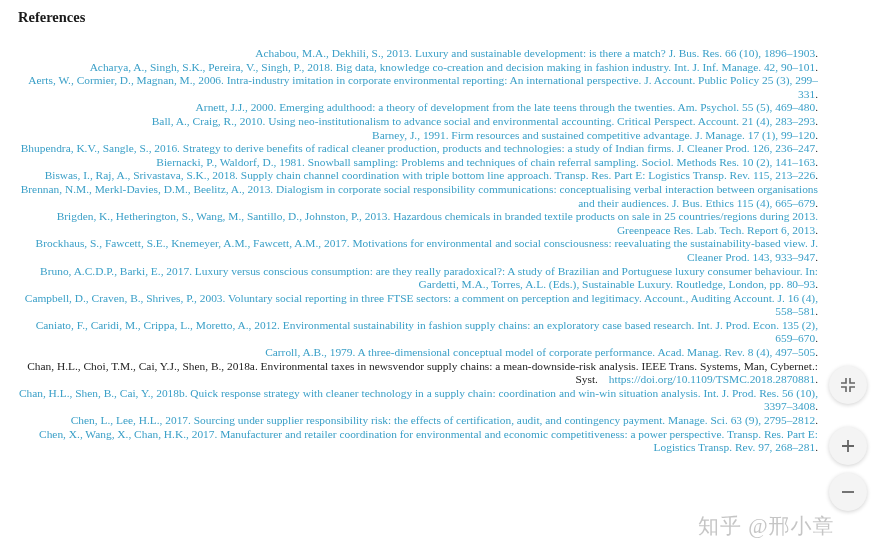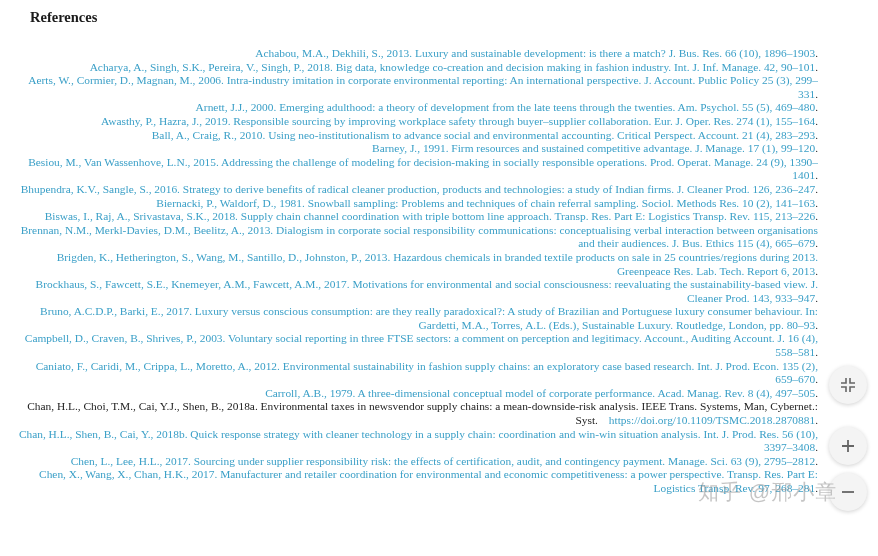--- a/index.html
+++ b/index.html
@@ -15,21 +15,21 @@
       font-family: "DejaVu Serif", "Liberation Serif", serif;
     }
     .page {
       position: absolute;
       left: 18px;
       top: 0;
       width: 800px;
     }
     .heading {
       position: absolute;
-      left: 12px;
+      left: 0;
       top: 9px;
       font-family: "Liberation Serif", "DejaVu Serif", serif;
       font-weight: bold;
       font-size: 14.5px;
       color: #1a1a1a;
       margin: 0;
       text-align: center;
     }
     .ref-list {
       position: absolute;
@@ -75,43 +75,41 @@
       box-shadow: 0 1px 4px rgba(0,0,0,0.18);
       display: flex;
       align-items: center;
       justify-content: center;
       color: #666;
     }
     .fab svg { display: block; }
     .watermark {
       position: absolute;
       left: 698px;
-      top: 478px;
-      font-family: Liberation Sans, sans-serif;
+      top: 512px;
+      font-family: Liberation Serif, serif;
       font-size: 21px;
       color: rgba(150,150,150,0.55);
       letter-spacing: 1px;
       white-space: nowrap;
       pointer-events: none;
     }
   </style>
 </head>
 <body>
 
 <div class="page">
   <h2 class="heading">References</h2>
   <ul class="ref-list" id="ref-list">
       <li class="ref"><a>Achabou, M.A., Dekhili, S., 2013. Luxury and sustainable development: is there a match? J. Bus. Res. 66 (10), 1896–1903</a><span class="dot">.</span></li>
       <li class="ref"><a>Acharya, A., Singh, S.K., Pereira, V., Singh, P., 2018. Big data, knowledge co-creation and decision making in fashion industry. Int. J. Inf. Manage. 42, 90–101</a><span class="dot">.</span></li>
       <li class="ref"><a>Aerts, W., Cormier, D., Magnan, M., 2006. Intra-industry imitation in corporate environmental reporting: An international perspective. J. Account. Public Policy 25 (3), 299–331</a><span class="dot">.</span></li>
       <li class="ref"><a>Arnett, J.J., 2000. Emerging adulthood: a theory of development from the late teens through the twenties. Am. Psychol. 55 (5), 469–480</a><span class="dot">.</span></li>
-      <li class="ref"><a>Awasthy, P., Hazra, J., 2019. Responsible sourcing by improving workplace safety through buyer–supplier collaboration. Eur. J. Oper. Res. 274 (1), 155–164</a><span class="dot">.</span></li>
       <li class="ref"><a>Ball, A., Craig, R., 2010. Using neo-institutionalism to advance social and environmental accounting. Critical Perspect. Account. 21 (4), 283–293</a><span class="dot">.</span></li>
       <li class="ref"><a>Barney, J., 1991. Firm resources and sustained competitive advantage. J. Manage. 17 (1), 99–120</a><span class="dot">.</span></li>
-      <li class="ref"><a>Besiou, M., Van Wassenhove, L.N., 2015. Addressing the challenge of modeling for decision-making in socially responsible operations. Prod. Operat. Manage. 24 (9), 1390–1401</a><span class="dot">.</span></li>
       <li class="ref"><a>Bhupendra, K.V., Sangle, S., 2016. Strategy to derive benefits of radical cleaner production, products and technologies: a study of Indian firms. J. Cleaner Prod. 126, 236–247</a><span class="dot">.</span></li>
       <li class="ref"><a>Biernacki, P., Waldorf, D., 1981. Snowball sampling: Problems and techniques of chain referral sampling. Sociol. Methods Res. 10 (2), 141–163</a><span class="dot">.</span></li>
       <li class="ref"><a>Biswas, I., Raj, A., Srivastava, S.K., 2018. Supply chain channel coordination with triple bottom line approach. Transp. Res. Part E: Logistics Transp. Rev. 115, 213–226</a><span class="dot">.</span></li>
       <li class="ref"><a>Brennan, N.M., Merkl-Davies, D.M., Beelitz, A., 2013. Dialogism in corporate social responsibility communications: conceptualising verbal interaction between or­ganisations and their audiences. J. Bus. Ethics 115 (4), 665–679</a><span class="dot">.</span></li>
       <li class="ref"><a>Brigden, K., Hetherington, S., Wang, M., Santillo, D., Johnston, P., 2013. Hazardous chemicals in branded textile products on sale in 25 countries/regions during 2013. Greenpeace Res. Lab. Tech. Report 6, 2013</a><span class="dot">.</span></li>
       <li class="ref"><a>Brockhaus, S., Fawcett, S.E., Knemeyer, A.M., Fawcett, A.M., 2017. Motivations for environmental and social consciousness: reevaluating the sustainability-based view. J. Cleaner Prod. 143, 933–947</a><span class="dot">.</span></li>
       <li class="ref"><a>Bruno, A.C.D.P., Barki, E., 2017. Luxury versus conscious consumption: are they really paradoxical?: A study of Brazilian and Portuguese luxury consumer behaviour. In: Gardetti, M.A., Torres, A.L. (Eds.), Sustainable Luxury. Routledge, London, pp. 80–93</a><span class="dot">.</span></li>
       <li class="ref"><a>Campbell, D., Craven, B., Shrives, P., 2003. Voluntary social reporting in three FTSE sectors: a comment on perception and legitimacy. Account., Auditing Account. J. 16 (4), 558–581</a><span class="dot">.</span></li>
       <li class="ref"><a>Caniato, F., Caridi, M., Crippa, L., Moretto, A., 2012. Environmental sustainability in fashion supply chains: an exploratory case based research. Int. J. Prod. Econ. 135 (2), 659–670</a><span class="dot">.</span></li>
       <li class="ref"><a>Carroll, A.B., 1979. A three-dimensional conceptual model of corporate performance. Acad. Manag. Rev. 8 (4), 497–505</a><span class="dot">.</span></li>

